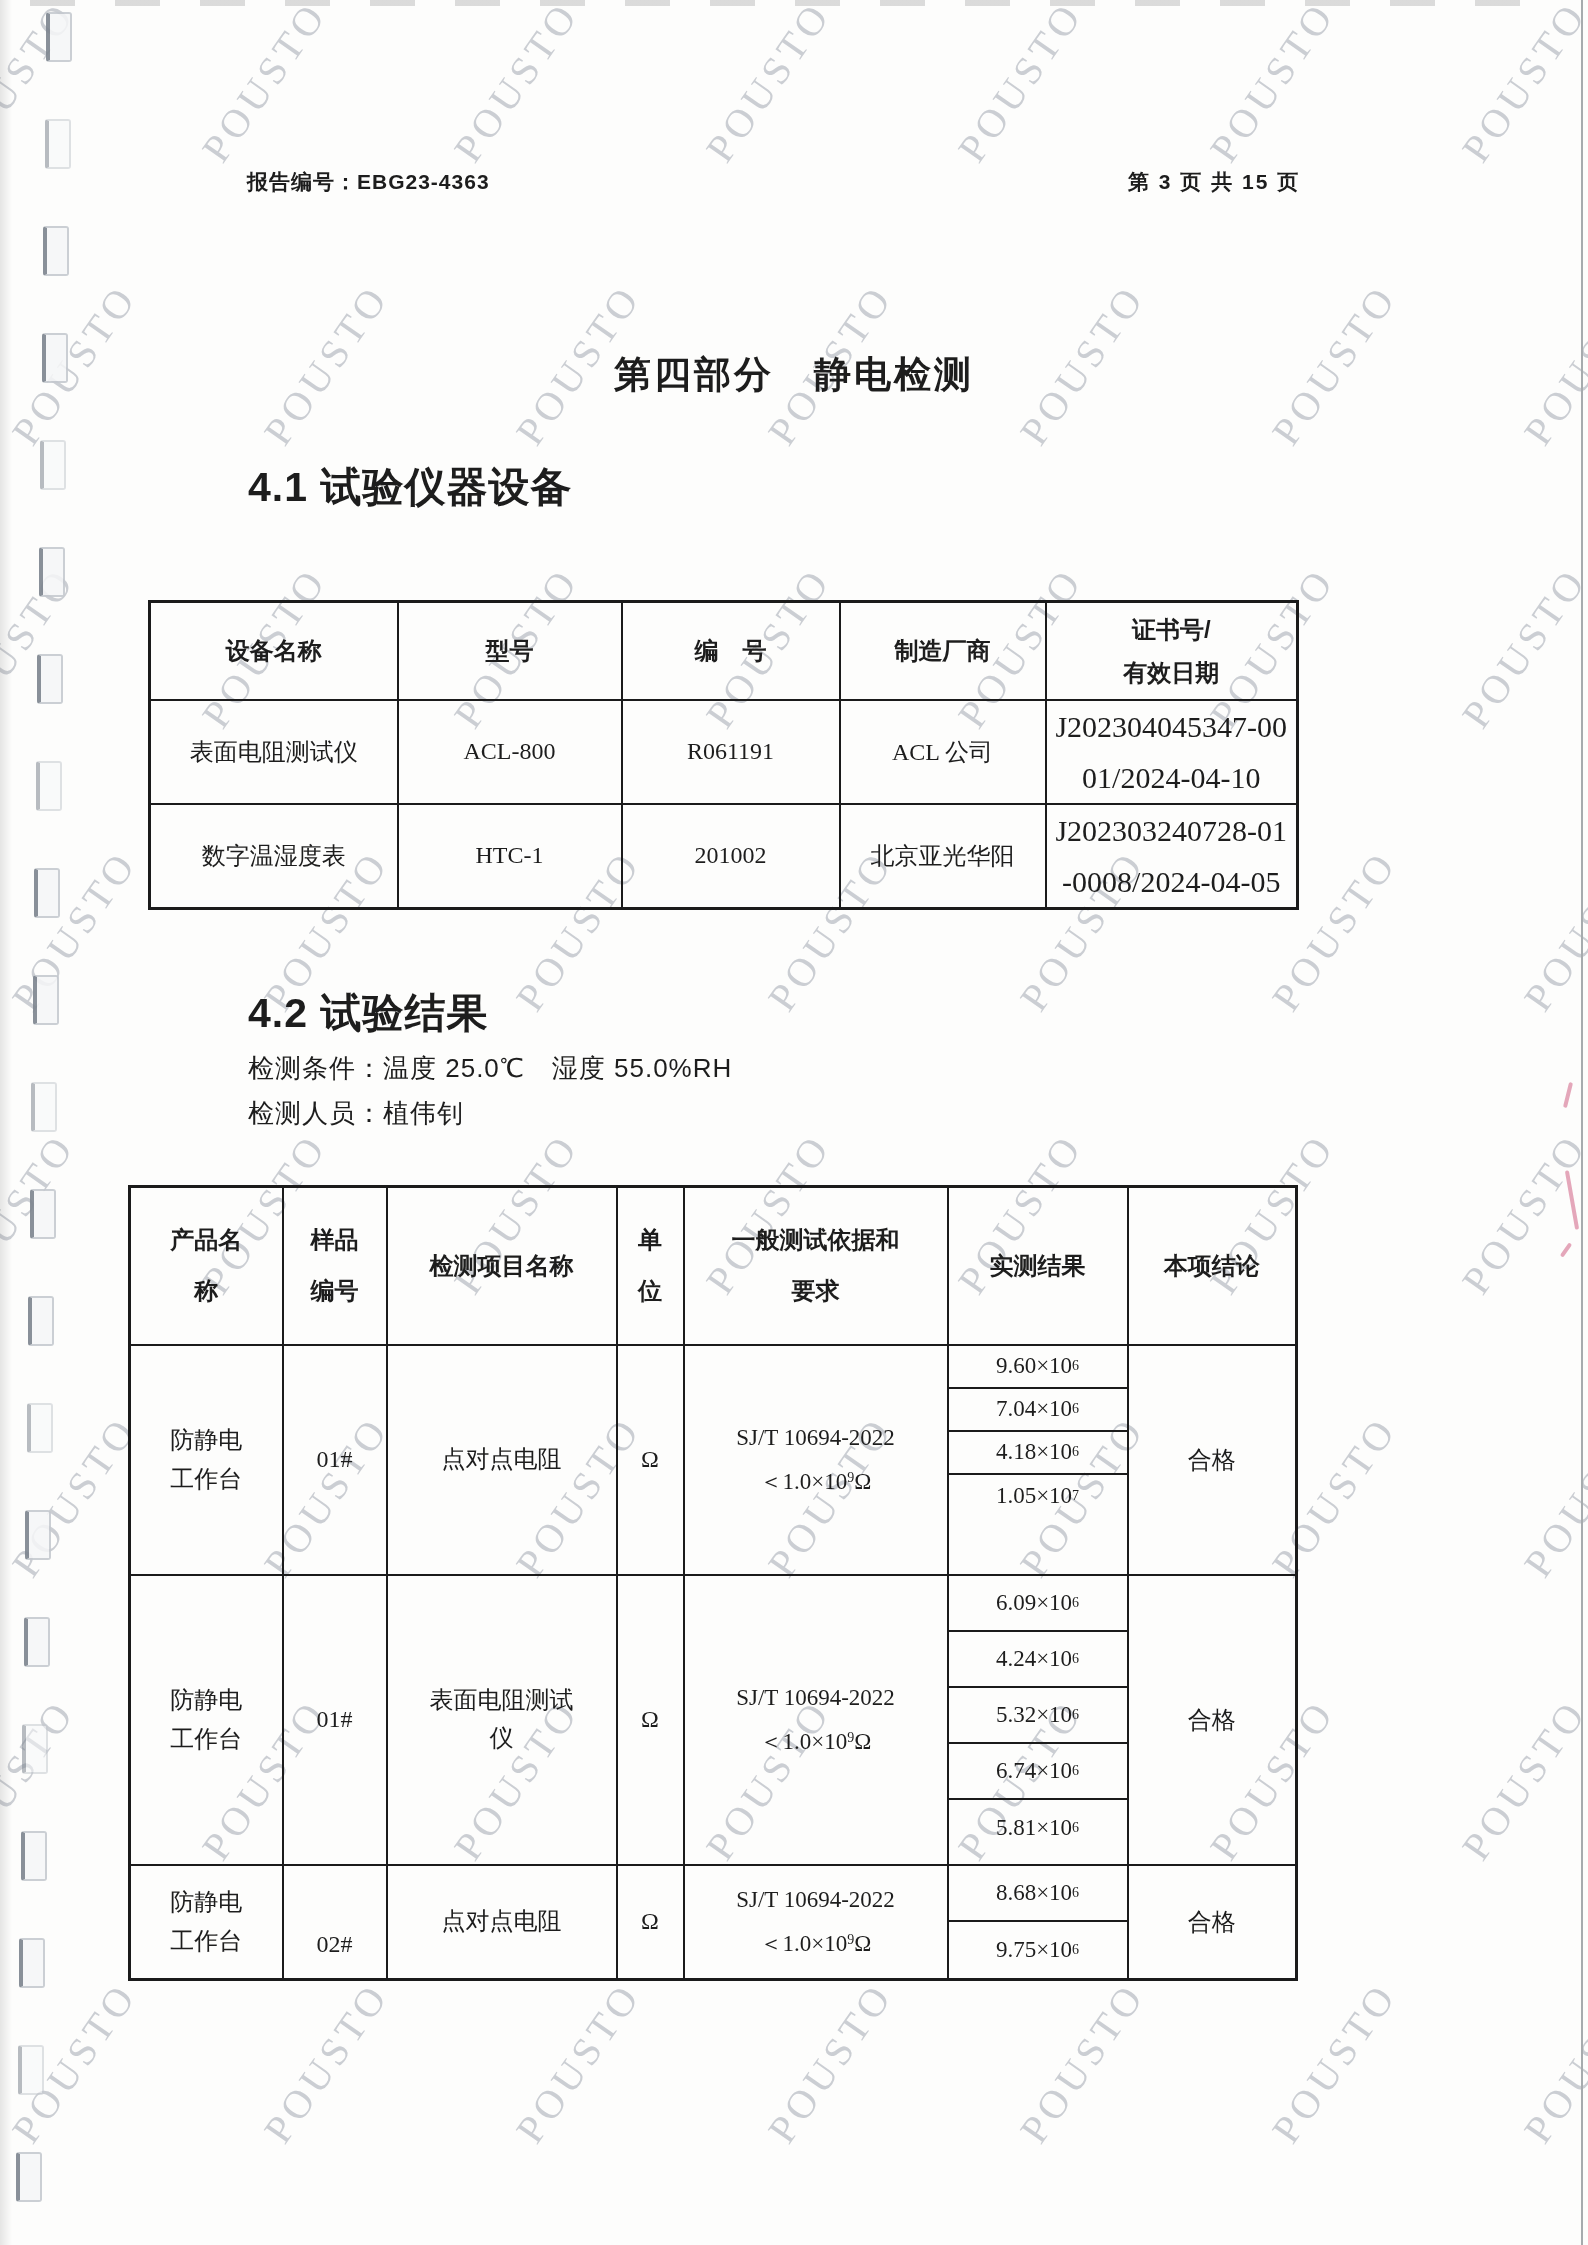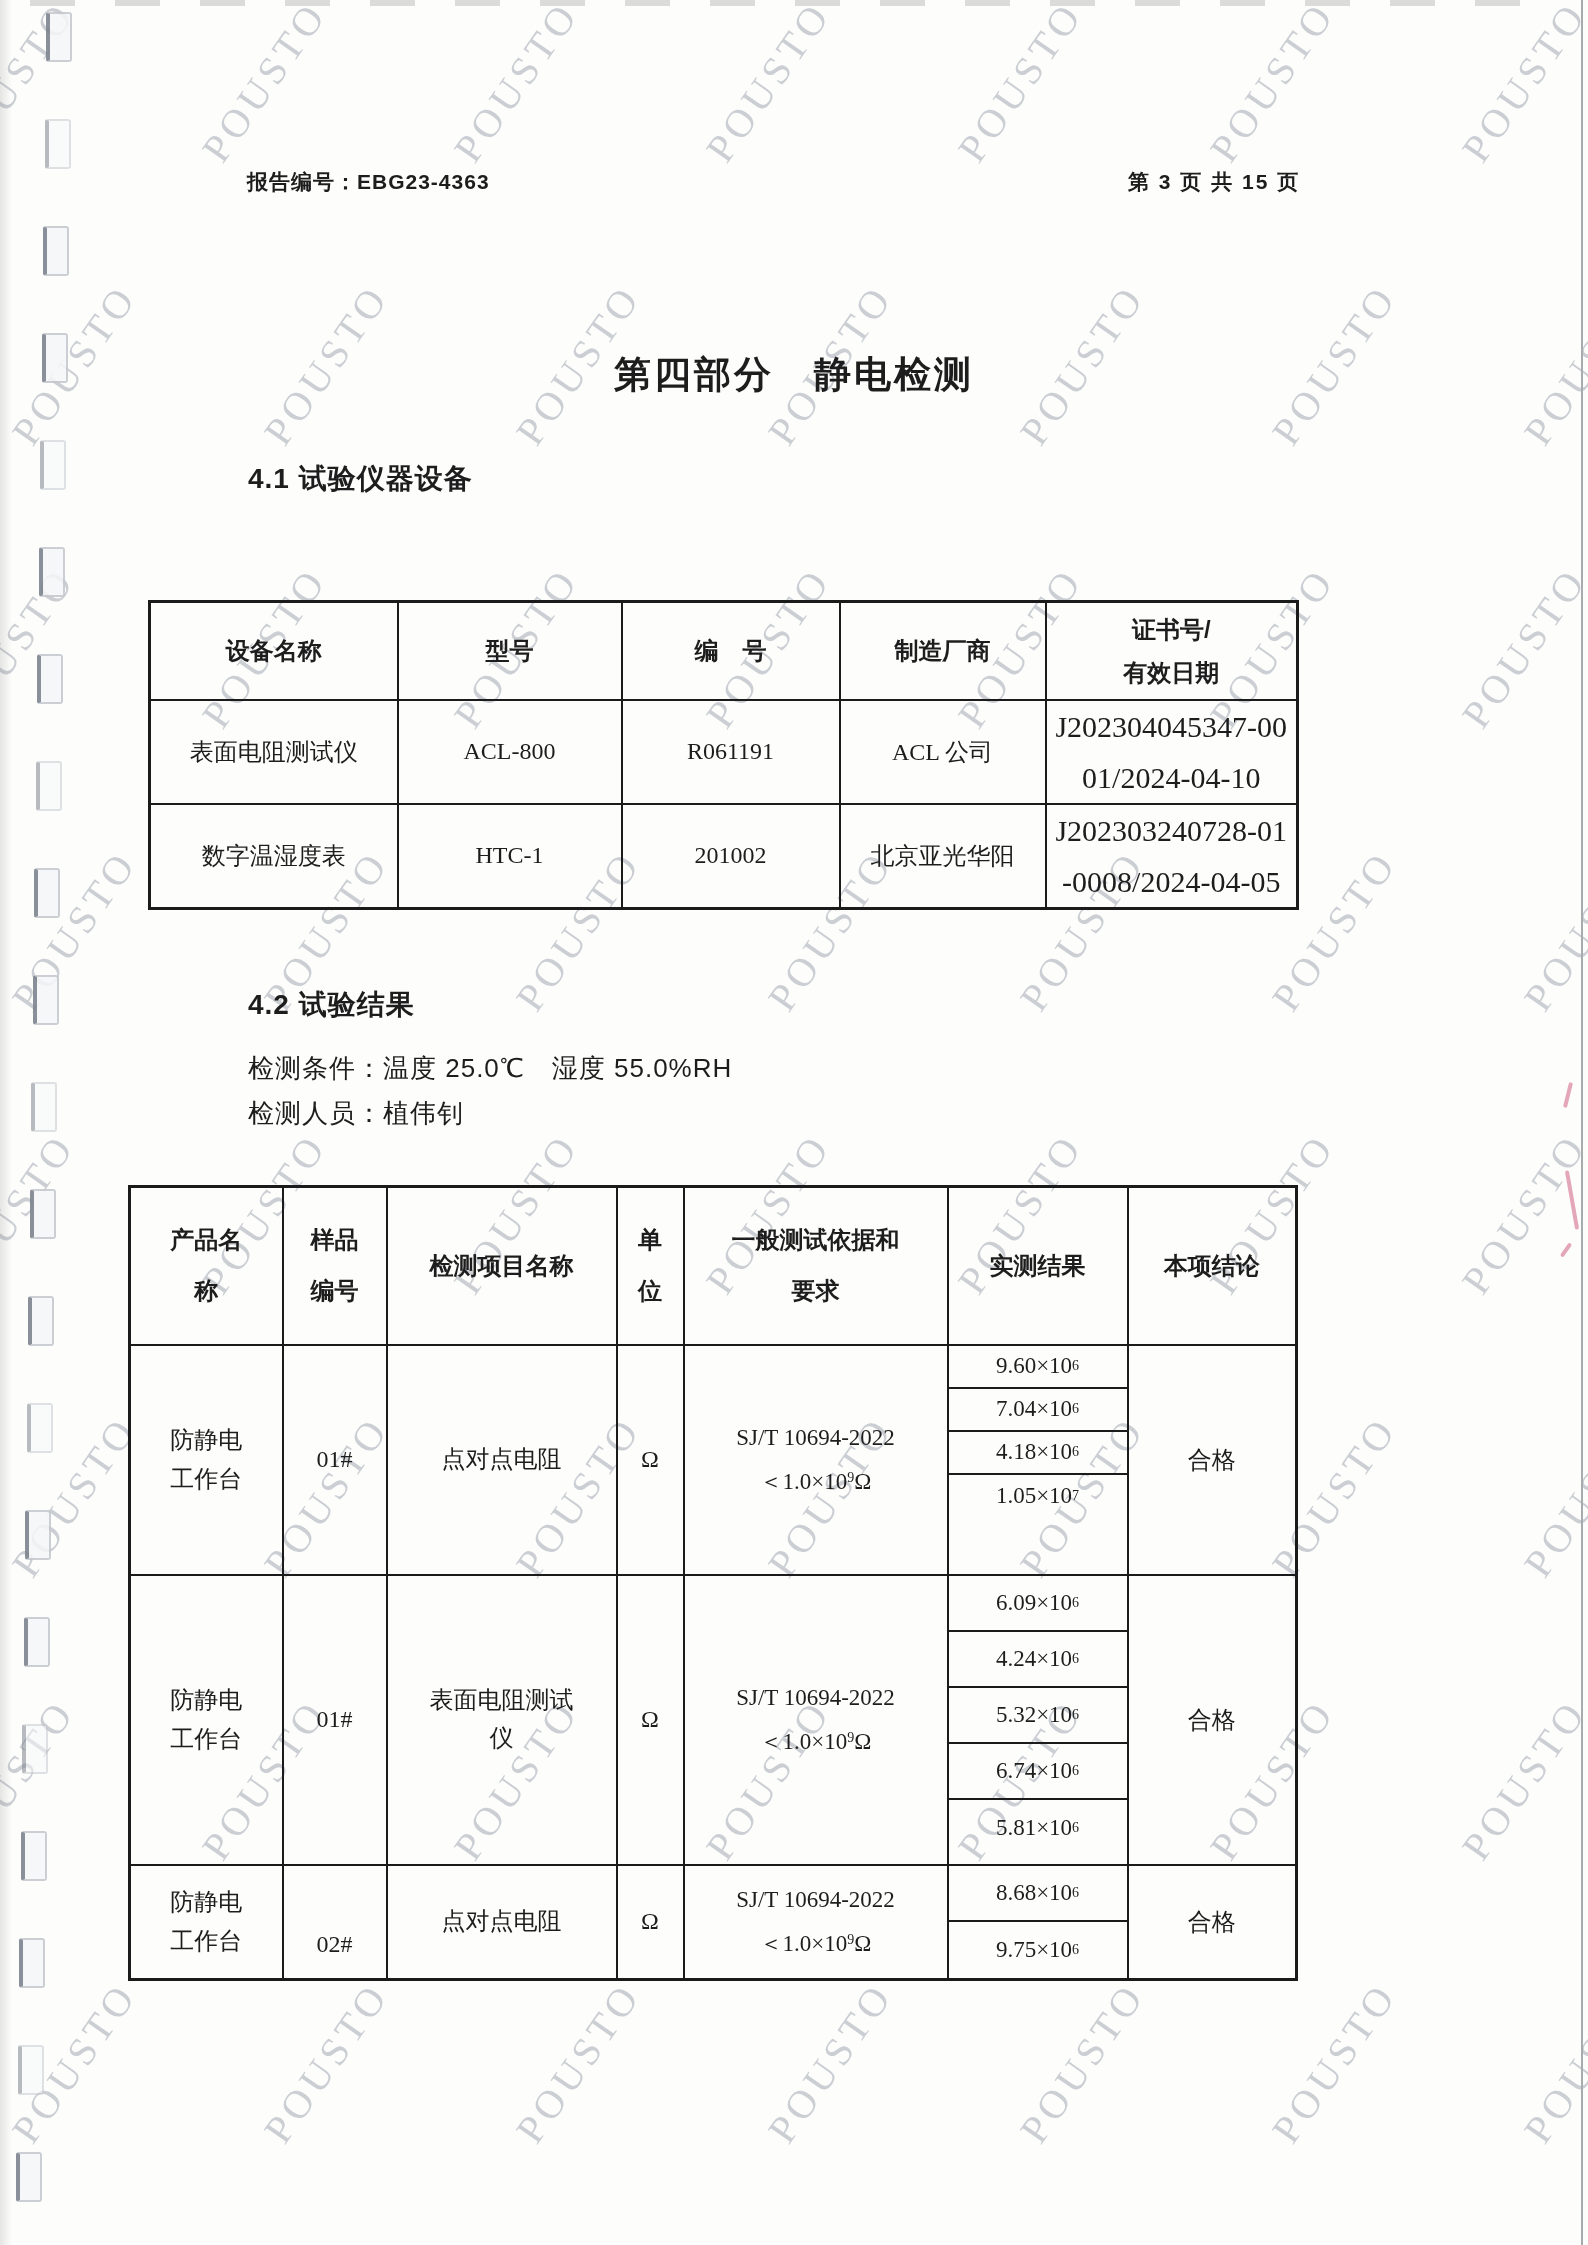--- a/index.html
+++ b/index.html
@@ -40,21 +40,21 @@
   }
   
   .content{position:absolute;inset:0;z-index:2;}
   .hdr{position:absolute;font-size:21px;font-weight:700;letter-spacing:1px;}
   .hdr-left{left:247px;top:168px;}
   .hdr-right{left:1128px;top:168px;letter-spacing:2px;}
   .doc-title{
     position:absolute;top:350px;left:0;width:100%;text-align:center;
     font-size:37px;font-weight:700;letter-spacing:3px;
   }
-  .sec-heading{position:absolute;left:248px;font-size:28px;font-weight:700;letter-spacing:1px;}
+  .sec-heading{position:absolute;left:248px;font-size:41px;font-weight:700;letter-spacing:1px;}
   .h41{top:460px;}
   .h42{top:986px;}
   .body-line{position:absolute;left:248px;font-size:26px;letter-spacing:1px;}
   .cond{top:1051px;}
   .pers{top:1096px;}
 
   table{border-collapse:collapse;table-layout:fixed;background:transparent;}
   .tbl{position:absolute;border:3px solid #1b1b1b;}
   .tbl th,.tbl td{
     border:2px solid #1b1b1b;text-align:center;vertical-align:middle;

